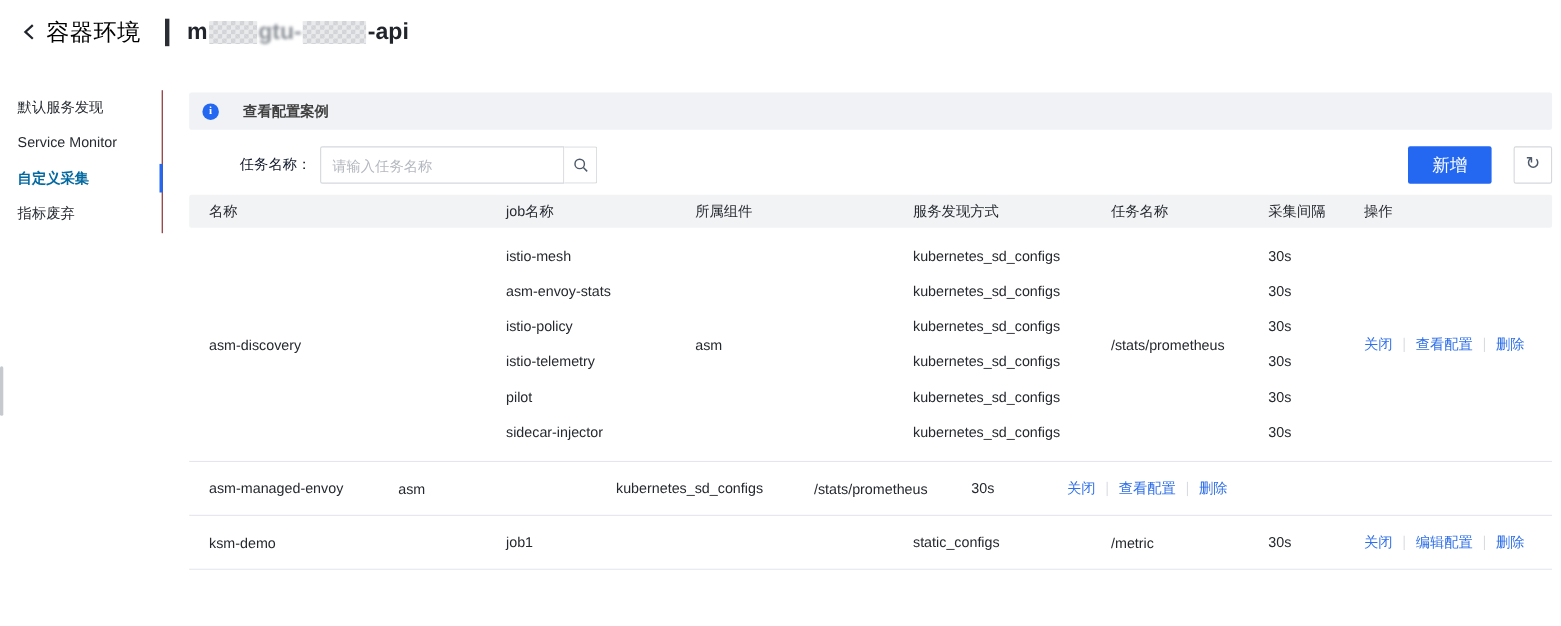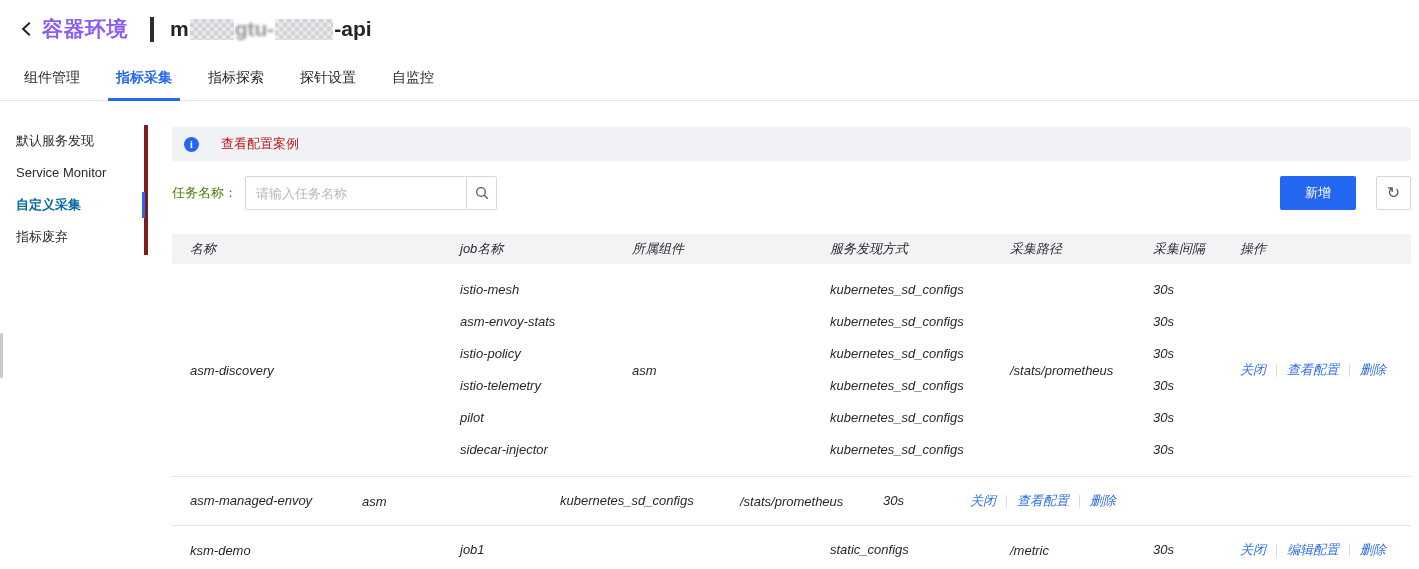--- a/index.html
+++ b/index.html
@@ -3,74 +3,74 @@
 <meta charset="utf-8">
 <style>
   * { margin:0; padding:0; box-sizing:border-box; }
   html,body { width:1419px; height:569px; background:#fff; overflow:hidden;
     font-family:"Liberation Sans","DejaVu Sans",sans-serif; color:#25292e; }
   .page { position:relative; width:1419px; height:569px; }
 
   
   .hdr { display:flex; align-items:center; height:58px; padding-left:18px; }
   .back { display:flex; align-items:center; cursor:pointer; margin-right:6px; }
-  .hdr-title { font-size:21px; font-weight:bold; color:#8b5cf6; letter-spacing:.5px; }
+  .hdr-title { font-size:21px; font-weight:normal; color:#000000; letter-spacing:.5px; }
   .title-bar { display:inline-block; width:4px; height:25px; background:#2a2e34; margin:0 16px 0 22px; }
   .env-name { font-size:21px; font-weight:bold; color:#21252b; display:flex; align-items:center; }
   .mosaic { display:inline-block; height:21px; border-radius:1px; margin:0 1px;
     background-image:
       linear-gradient(45deg,#d2d3d6 25%,transparent 25%,transparent 75%,#d2d3d6 75%),
       linear-gradient(45deg,#d2d3d6 25%,#e9eaec 25%,#e9eaec 75%,#d2d3d6 75%);
     background-size:8px 8px; background-position:0 0,4px 4px; }
   .m1 { width:44px; } .m2 { width:58px; }
   .blurred { color:#8d9299; filter:blur(1.4px); }
 
   
   .tabs { display:flex; align-items:flex-end; height:43px; padding-left:24px;
     border-bottom:1px solid #e5e6eb; }
   .tab { font-size:14px; color:#272b31; padding:0 0 13px 0; margin-right:36px; cursor:pointer; position:relative; }
   .tab.active { color:#2468f2; font-weight:bold; }
   .tab.active:after { content:""; position:absolute; left:-8px; right:-8px; bottom:-1px; height:3px; background:#2468f2; }
 
   
   .content { display:flex; align-items:flex-start; }
-  .sidebar { width:148px; flex:0 0 148px; margin-top:24px; border-right:4px solid #7f1d1d; padding-bottom:2px; }
+  .sidebar { width:148px; flex:0 0 148px; margin-top:24px; border-right:1px solid #7f1d1d; padding-bottom:2px; }
   .side-item { height:32px; line-height:32px; padding-left:16px; font-size:13px; color:#272b31;
     cursor:pointer; position:relative; white-space:nowrap; }
   .side-item.active { color:#0369a1; font-weight:bold; }
   .side-item.active:after { content:""; position:absolute; right:-1px; top:3px; bottom:3px; width:3px; background:#2468f2; }
   .main { flex:1; margin:0 8px 0 24px; }
 
   
   .banner { margin-top:26px; height:34px; background:#f0f2f6; border-radius:2px;
     display:flex; align-items:center; padding:0 12px; font-size:13px; }
   .info-icon { width:15px; height:15px; border-radius:50%; background:#2468f2; color:#fff;
     font-size:10px; font-weight:bold; font-family:"Liberation Serif","DejaVu Serif",serif;
     display:inline-flex; align-items:center; justify-content:center; margin-right:8px; flex:0 0 15px; }
   .banner-text { color:#25292e; }
-  .banner-link { color:#b91c1c; font-weight:normal; margin-left:14px; cursor:pointer; text-decoration:none; }
+  .banner-link { color:#404040; font-weight:bold; margin-left:14px; cursor:pointer; text-decoration:none; }
 
   
   .filter { margin-top:15px; display:flex; align-items:center; height:34px; }
-  .filter-label { font-size:13px; color:#4d7c0f; margin-right:8px; }
+  .filter-label { font-size:13px; color:#0f172a; margin-right:8px;margin-left:46px; }
   .search-group { display:flex; height:34px; }
   .task-input { width:222px; height:34px; border:1px solid #d6d8db; border-radius:2px 0 0 2px;
     padding:0 10px; font-size:13px; color:#25292e; outline:none; font-family:inherit; }
   .task-input::placeholder { color:#b4b8bf; }
   .search-btn { width:30px; height:34px; border:1px solid #d6d8db; border-left:none;
     background:#fff; border-radius:0 2px 2px 0; cursor:pointer; display:flex; align-items:center; justify-content:center; }
   .spacer { flex:1; }
   .add-btn { width:76px; height:34px; background:#2468f2; color:#fff; border:none; border-radius:2px;
-    font-size:13px; cursor:pointer; font-family:inherit; }
+    font-size:16px; cursor:pointer; font-family:inherit; }
   .refresh-btn { width:35px; height:34px; margin-left:20px; background:#fff; border:1px solid #d6d8db;
     border-radius:2px; cursor:pointer; color:#4e5969; font-size:16px; line-height:1;
     display:flex; align-items:center; justify-content:center; }
 
   
-  .table { margin-top:24px; font-size:13px;font-style:italic; }
+  .table { margin-top:10px; font-size:13px; }
   .thead { display:flex; background:#f2f3f5; height:30px; align-items:center; padding-left:18px; border-radius:2px; }
   .th { color:#272b31; }
   .trow { display:flex; border-bottom:1px solid #e5e6eb; padding:8px 0 8px 18px; }
   .trow.group { padding:10px 0 10px 18px; }
   .cell { display:flex; align-items:center; color:#25292e; word-break:break-all; padding-right:10px; }
   .stack { display:flex; flex-direction:column; justify-content:center; padding-right:10px; }
   .stack .line { height:32px; line-height:32px; white-space:nowrap; }
   .actions { display:flex; align-items:center; white-space:nowrap; }
   .action-link { color:#2f6fe8; cursor:pointer; text-decoration:none; }
   .act-sep { display:inline-block; width:1px; height:13px; background:#d9dbe0; margin:0 10px; }
@@ -94,27 +94,20 @@
     <span class="title-bar"></span>
     <span class="env-name">
       <span>m</span>
       <span class="mosaic m1"></span>
       <span class="blurred">gtu-</span>
       <span class="mosaic m2"></span>
       <span>-api</span>
     </span>
   </div>
 
-  <div class="tabs" id="tabs">
-      <div class="tab">组件管理</div>
-      <div class="tab active">指标采集</div>
-      <div class="tab">指标探索</div>
-      <div class="tab">探针设置</div>
-      <div class="tab">自监控</div>
-    </div>
 
   <div class="content">
     <div class="sidebar" id="sidebar">
         <div class="side-item">默认服务发现</div>
         <div class="side-item">Service Monitor</div>
         <div class="side-item active">自定义采集</div>
         <div class="side-item">指标废弃</div>
       </div>
 
     <div class="main">
@@ -141,21 +134,21 @@
           <span>↻</span>
         </button>
       </div>
 
       <div class="table">
         <div class="thead" id="thead">
             <span class="th" style="width: 270px;">名称</span>
             <span class="th" style="width: 172px;">job名称</span>
             <span class="th" style="width: 198px;">所属组件</span>
             <span class="th" style="width: 180px;">服务发现方式</span>
-            <span class="th" style="width: 143px;">采集路径</span>
+            <span class="th" style="width: 143px;">任务名称</span>
             <span class="th" style="width: 87px;">采集间隔</span>
             <span class="th" style="width: 171px;">操作</span>
           </div>
         <div id="tbody">
             <div class="trow group">
               <div class="cell" style="width: 270px;">asm-discovery</div>
               <div class="stack" style="width: 172px;">
                 <div class="line">istio-mesh</div>
                 <div class="line">asm-envoy-stats</div>
                 <div class="line">istio-policy</div>

